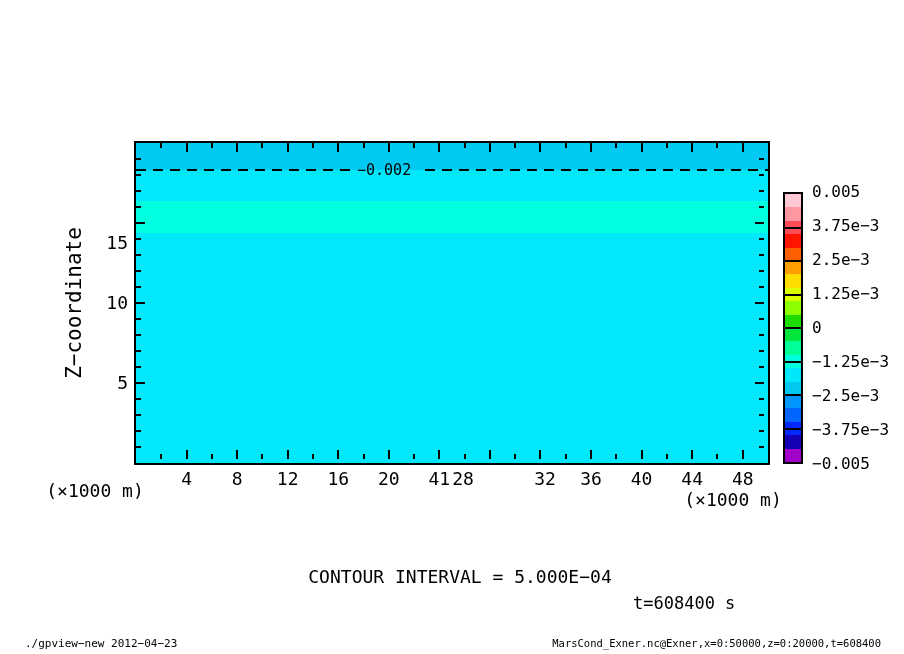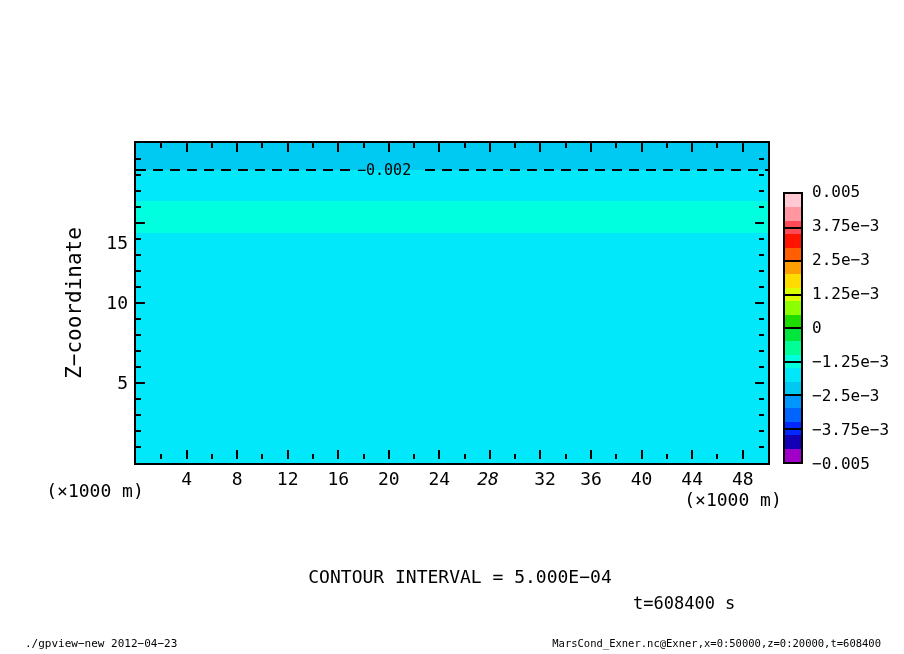--- a/index.html
+++ b/index.html
@@ -198,22 +198,22 @@
   <div class="abs time-label">t=608400 s</div>
 
   <div class="abs footer footer-left">./gpview−new  2012−04−23</div>
   <div class="abs footer footer-right">MarsCond_Exner.nc@Exner,x=0:50000,z=0:20000,t=608400</div>
 
 <div class="abs x-tick-label" style="left: 164.56px;">4</div>
     <div class="abs x-tick-label" style="left: 215.12px;">8</div>
     <div class="abs x-tick-label" style="left: 265.68px;">12</div>
     <div class="abs x-tick-label" style="left: 316.24px;">16</div>
     <div class="abs x-tick-label" style="left: 366.8px;">20</div>
-    <div class="abs x-tick-label" style="left: 417.36px;">24</div>
-    <div class="abs x-tick-label" style="left: 466px; font-style: italic;">28</div>
+    <div class="abs x-tick-label" style="left: 417.36px;">41</div>
+    <div class="abs x-tick-label" style="left: 441px;">28</div>
     <div class="abs x-tick-label" style="left: 523px;">32</div>
     <div class="abs x-tick-label" style="left: 569.04px;">36</div>
     <div class="abs x-tick-label" style="left: 619.6px;">40</div>
     <div class="abs x-tick-label" style="left: 670.16px;">44</div>
     <div class="abs x-tick-label" style="left: 720.72px;">48</div>
     <div class="abs y-tick-label" style="top: 372px;">5</div>
     <div class="abs y-tick-label" style="top: 292px;">10</div>
     <div class="abs y-tick-label" style="top: 212px; margin-top: 20px;">15</div>
     <div class="abs cb-label" style="top: 182px;">0.005</div>
     <div class="abs cb-label" style="top: 216px;">3.75e−3</div>

